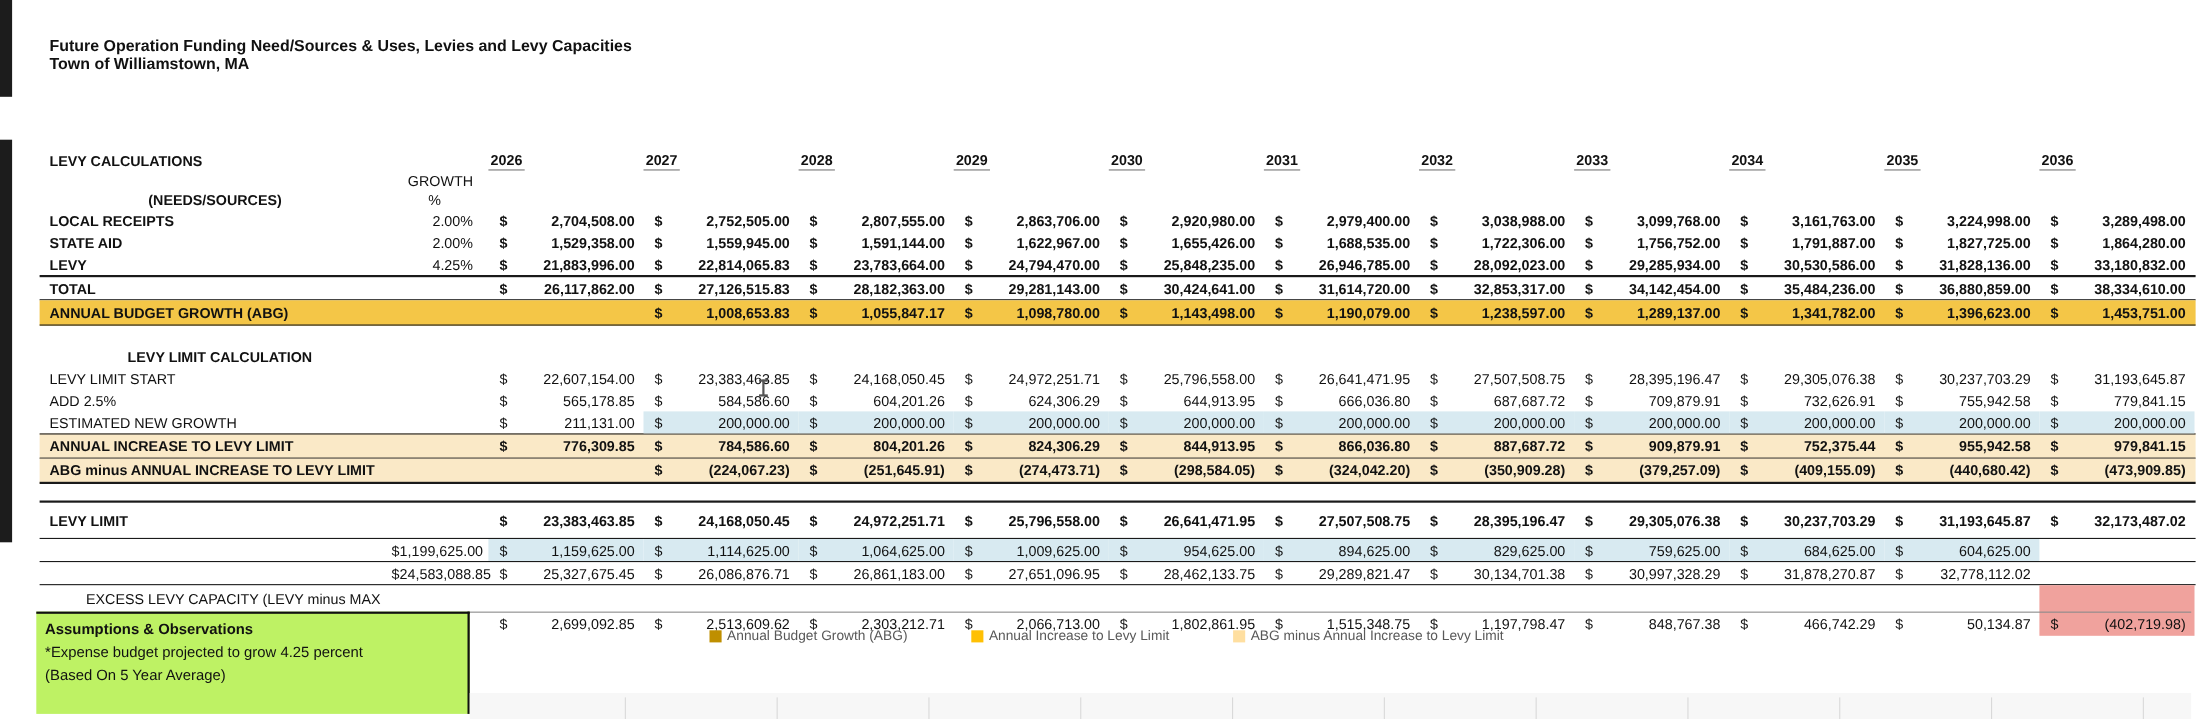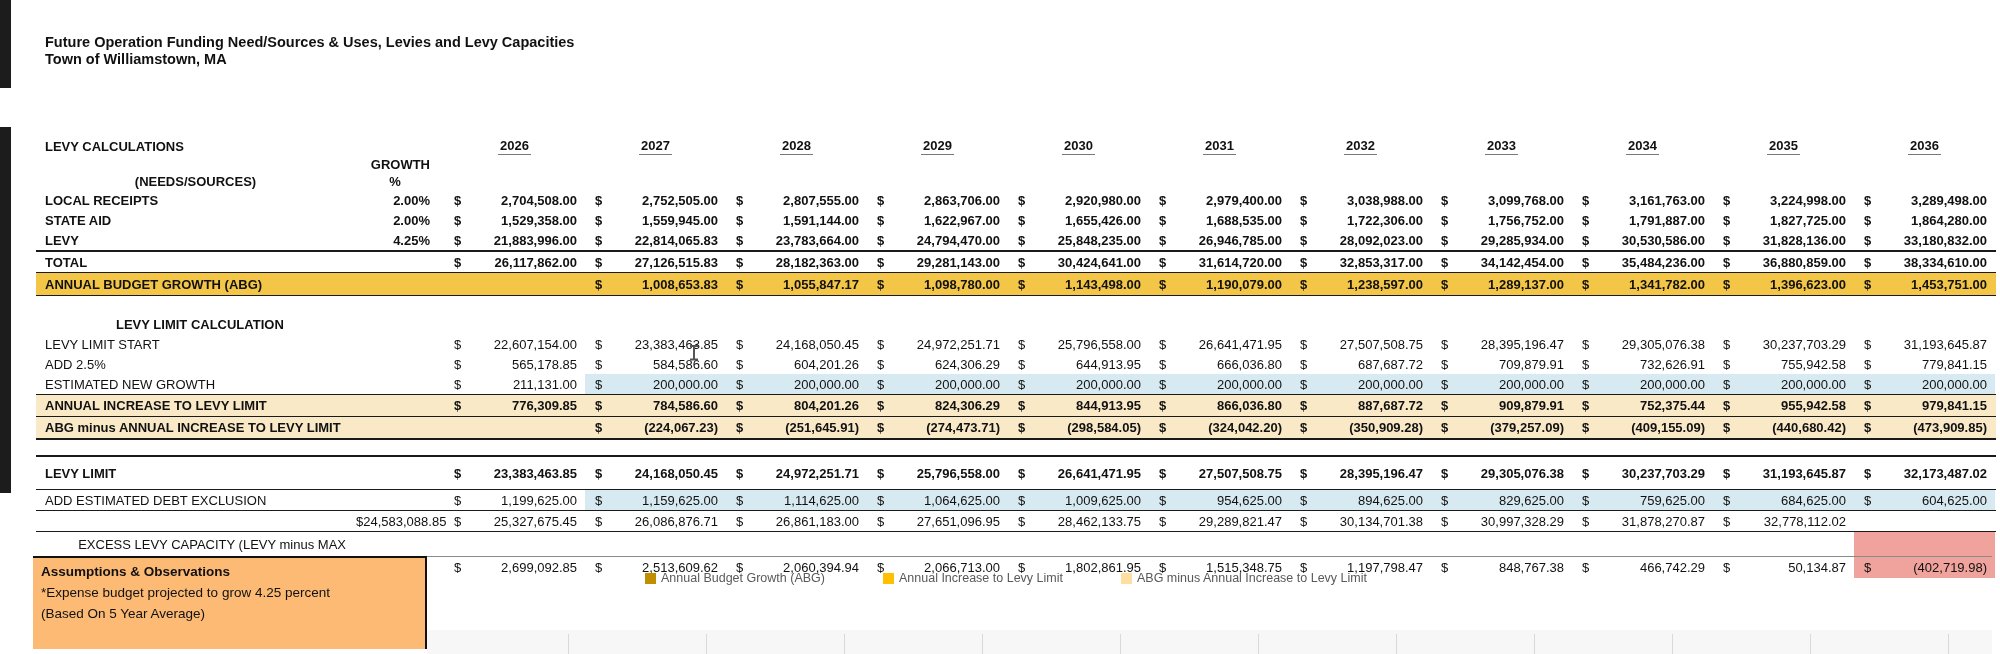--- a/index.html
+++ b/index.html
@@ -12,25 +12,25 @@
   .edge{position:absolute;left:0;width:11px;background:#1c1c1c}
   #edge-top{top:0;height:88px}
   #edge-bottom{top:127px;height:366px}
   
   #title{position:absolute;left:45px;top:34px;line-height:17px;font-size:14.5px}
   
   #table{position:absolute;left:36px;top:136px;width:1960px}
   .trow{display:grid;grid-template-columns:310px 98px repeat(11,141px);align-items:center;height:20px;box-sizing:border-box}
   .cell{height:100%;display:flex;align-items:center;box-sizing:border-box;white-space:nowrap}
   .lbl{padding-left:9px}
-  .growth{justify-content:flex-end;padding-right:14px;font-weight:bold}
+  .growth{justify-content:flex-end;padding-right:14px;font-weight:normal}
   .val{justify-content:space-between;padding:0 8px 0 10px}
   .vbold .val{font-weight:bold}
   
-  .hdr-years .ycell{justify-content:center;font-weight:bold}
+  .hdr-years .ycell{font-weight:bold}
   .hdr-years .ycell span{border-bottom:1px solid #777;padding:0 2px 1px 2px}
   .hdr-b{height:16px}
   .hdr-c{height:18px}
   .hdr-c .lbl{justify-content:center;font-weight:bold}
   .hdr-c .growth{justify-content:center;padding-right:0}
   
   .row-levy{height:22px;border-bottom:2px solid #1a1a1a}
   .row-total{height:21px;border-bottom:1px solid #1a1a1a}
   .row-abg{height:23px;border-bottom:1px solid #1a1a1a}
   .gap18{height:18px}.gap15{height:15px}
@@ -40,21 +40,21 @@
   .row-levy-limit{height:35px;border-top:2px solid #1a1a1a;border-bottom:1px solid #1a1a1a}
   .row-debt-exclusion{height:21px;border-bottom:1px solid #1a1a1a}
   .row-max-allowable{height:21px;border-bottom:1px solid #1a1a1a}
   .row-excess{height:46px;align-items:end}
   .row-excess .cell{align-items:end;padding-bottom:3px}
   .row-excess .lbl{display:flex;flex-direction:column;justify-content:flex-end;line-height:20px}
   .row-excess .lbl div:last-child{margin-left:-7px}
   
   #bottom{position:absolute;left:0;top:556px;width:2000px;height:98px}
   #bottom-rule{position:absolute;left:427px;right:8px;top:0;border-top:1px solid #8a8a8a}
-  #notes-box{position:absolute;left:33px;top:0;width:394px;height:93px;border-top:2.5px solid #111;border-right:2.5px solid #111;padding:3px 8px;box-sizing:border-box;font-size:13.5px;line-height:21px;background:#fdba74}
+  #notes-box{position:absolute;left:33px;top:0;width:394px;height:93px;border-top:2.5px solid #111;border-right:2.5px solid #111;padding:3px 8px;box-sizing:border-box;font-size:13.5px;line-height:21px;background:#bef264}
   #legend{position:absolute;left:645px;top:15px;display:flex;gap:58px;align-items:center;color:#595959;font-size:12.5px}
   .legend-item{display:flex;align-items:center;gap:5px}
   .swatch{width:11px;height:11px;display:inline-block}
   #strip{position:absolute;left:427px;top:74px;width:1565px;height:24px;background:#f7f7f7}
   .gridline{position:absolute;top:78px;width:1px;height:20px;background:#d9d9d9}
   
   #cursor{position:absolute;left:690px;top:345px;width:8px;height:15px;pointer-events:none}
   #cursor:before{content:"";position:absolute;left:3px;top:0;width:1.5px;height:15px;background:#555}
   #cursor:after{content:"";position:absolute;left:0;top:0;width:8px;height:1.5px;background:#555;box-shadow:0 13.5px 0 #555}
 </style>
@@ -640,21 +640,20 @@
         <div class="cell val">
           <span class="usd">$</span>
           <span class="num">31,193,645.87</span>
         </div>
         <div class="cell val">
           <span class="usd">$</span>
           <span class="num">32,173,487.02</span>
         </div>
       </div>
       <div class="trow row-debt-exclusion">
-        <div class="cell lbl">ADD ESTIMATED DEBT EXCLUSION</div>
         <div class="cell growth"></div>
         <div class="cell val">
           <span class="usd">$</span>
           <span class="num">1,199,625.00</span>
         </div>
         <div class="cell val" style="background: rgb(216, 234, 241);">
           <span class="usd">$</span>
           <span class="num">1,159,625.00</span>
         </div>
         <div class="cell val" style="background: rgb(216, 234, 241);">
@@ -750,21 +749,21 @@
         <div class="cell val">
           <span class="usd">$</span>
           <span class="num">2,699,092.85</span>
         </div>
         <div class="cell val">
           <span class="usd">$</span>
           <span class="num">2,513,609.62</span>
         </div>
         <div class="cell val">
           <span class="usd">$</span>
-          <span class="num">2,060,394.94</span>
+          <span class="num">2,303,212.71</span>
         </div>
         <div class="cell val">
           <span class="usd">$</span>
           <span class="num">2,066,713.00</span>
         </div>
         <div class="cell val">
           <span class="usd">$</span>
           <span class="num">1,802,861.95</span>
         </div>
         <div class="cell val">

